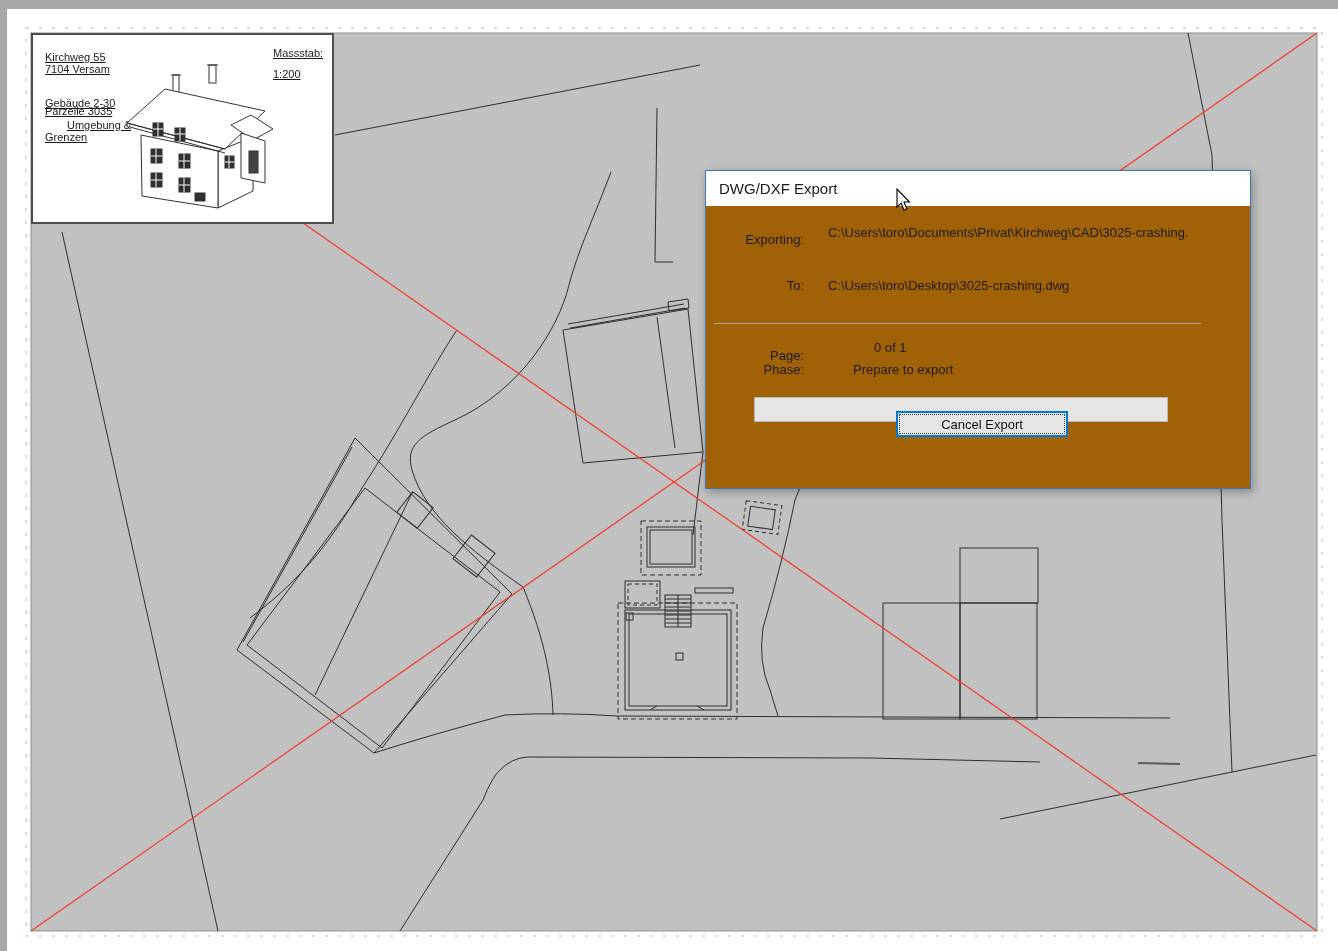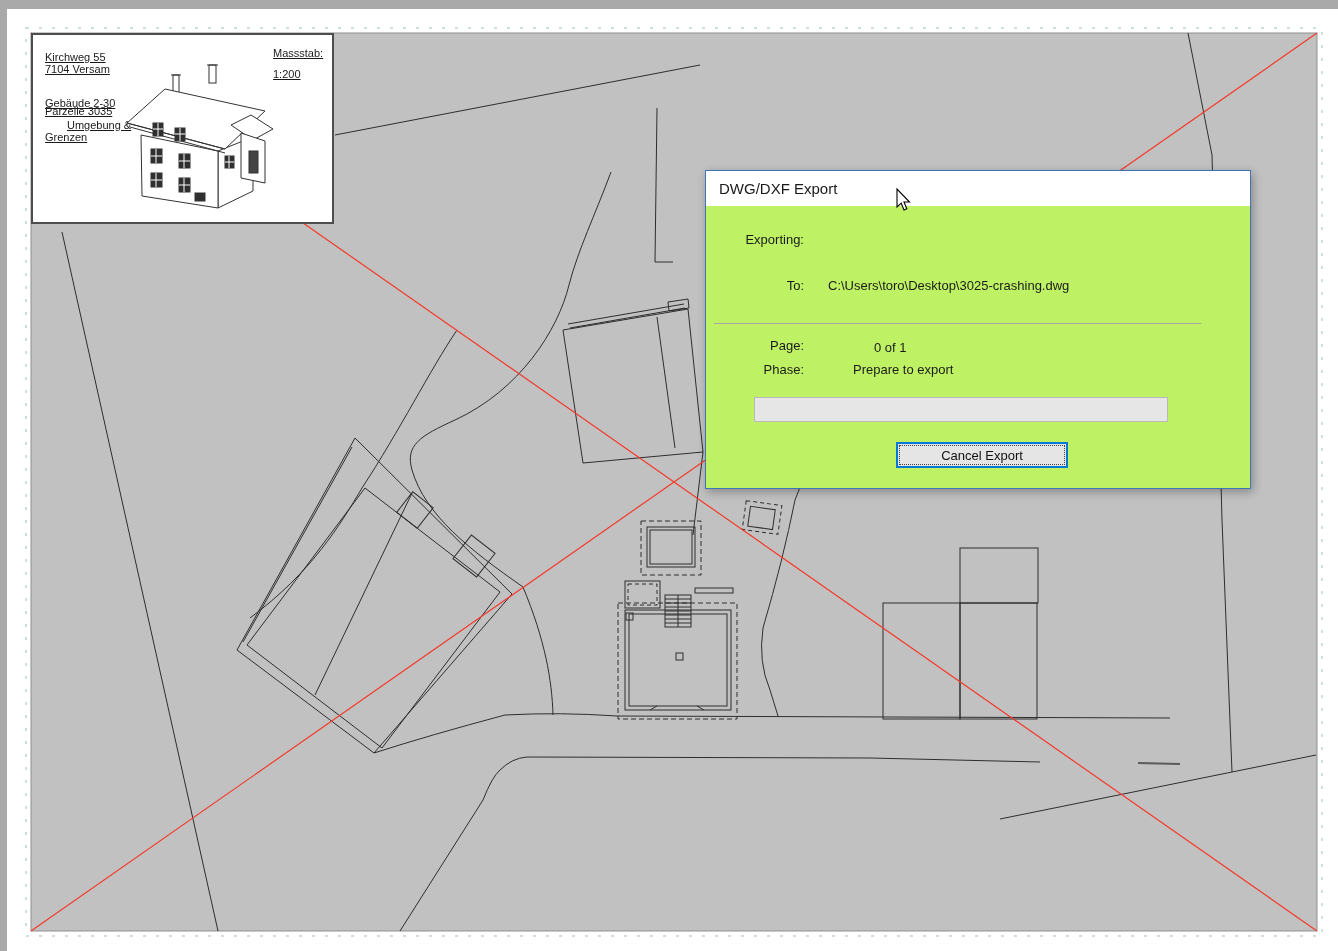--- a/index.html
+++ b/index.html
@@ -23,41 +23,41 @@
 
   
   .error-text {
     position:absolute; left:680px; top:482px;
     font-size:16px; color:#f5281c; white-space:pre;
   }
 
   
   .dialog {
     position:absolute; left:705px; top:170px; width:546px; height:319px;
-    background:#bef264; border:1px solid #3f74b5;
+    background:#a16207; border:1px solid #3f74b5;
     box-shadow:2px 3px 9px rgba(0,0,0,0.30);
     font-size:13px; color:#1b1b1b;
   }
   .dialog-titlebar {
     position:absolute; left:0; top:0; width:100%; height:35px;
     background:#ffffff;
   }
   .dialog-title {
     position:absolute; left:13px; top:0; line-height:35px; font-size:15px; color:#1a1a1a;
   }
   .dlg-label { position:absolute; left:0; width:98px; text-align:right; white-space:nowrap; }
   .dlg-value { position:absolute; white-space:nowrap; }
   .dlg-sep   { position:absolute; left:8px; top:152px; width:487px; height:1px; background:#a6a6a6; }
   .progressbar {
     position:absolute; left:48px; top:226px; width:414px; height:25px;
     background:#e6e6e6; border:1px solid #b9b9b9;
   }
   .progress-fill { height:100%; width:0%; background:#6bc46b; }
   .cancel-btn {
-    position:absolute; left:190px; top:271px; width:172px; height:26px;
+    position:absolute; left:190px; top:240px; width:172px; height:26px;
     background:#e5e5e5; border:2px solid #0078d7;
     outline:1px dotted #444; outline-offset:-4px;
     font-family:"Liberation Sans", sans-serif; font-size:13px; color:#111;
     cursor:pointer;
   }
   .cursor-svg { position:absolute; left:893px; top:188px; }
 </style>
 </head>
 <body>
 
@@ -187,28 +187,29 @@
   </div>
 
 
   <div class="dialog">
     <div class="dialog-titlebar">
       <span class="dialog-title">DWG/DXF Export</span>
     </div>
 
     <span class="dlg-label" style="top:61px;">Exporting:</span>
     <div class="dlg-value" style="left:122px; top:54px;">
+      <div>C:\Users\toro\Documents\Privat\Kirchweg\CAD\3025-crashing.</div>
     </div>
 
     <span class="dlg-label" style="top:107px;">To:</span>
     <span class="dlg-value" style="left:122px; top:107px;">C:\Users\toro\Desktop\3025-crashing.dwg</span>
 
     <div class="dlg-sep"></div>
 
-    <span class="dlg-label" style="top:167px;padding-left:11px;">Page:</span>
+    <span class="dlg-label" style="top:177px;padding-left:11px;">Page:</span>
     <span class="dlg-value" style="left:168px; top:169px;">0 of 1</span>
 
     <span class="dlg-label" style="top:191px;">Phase:</span>
     <span class="dlg-value" style="left:115px; top:191px;margin-left:32px;">Prepare to export</span>
 
     <div class="progressbar">
       <div class="progress-fill" style="width: 0%;"></div>
     </div>
 
     <button class="cancel-btn">Cancel Export</button>

